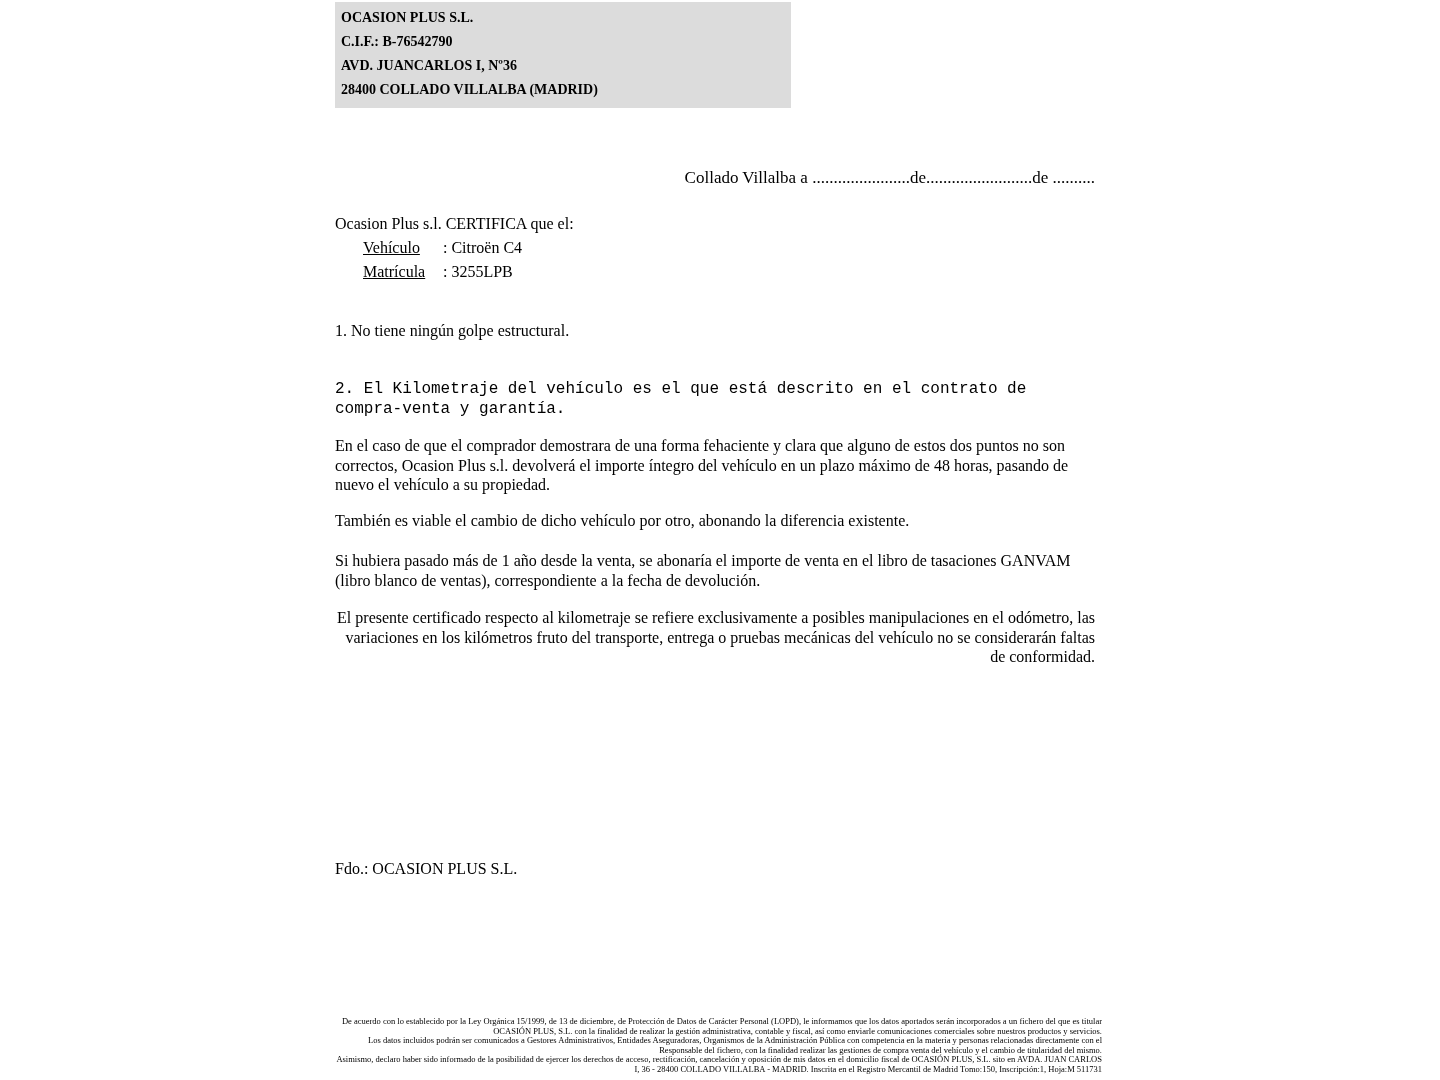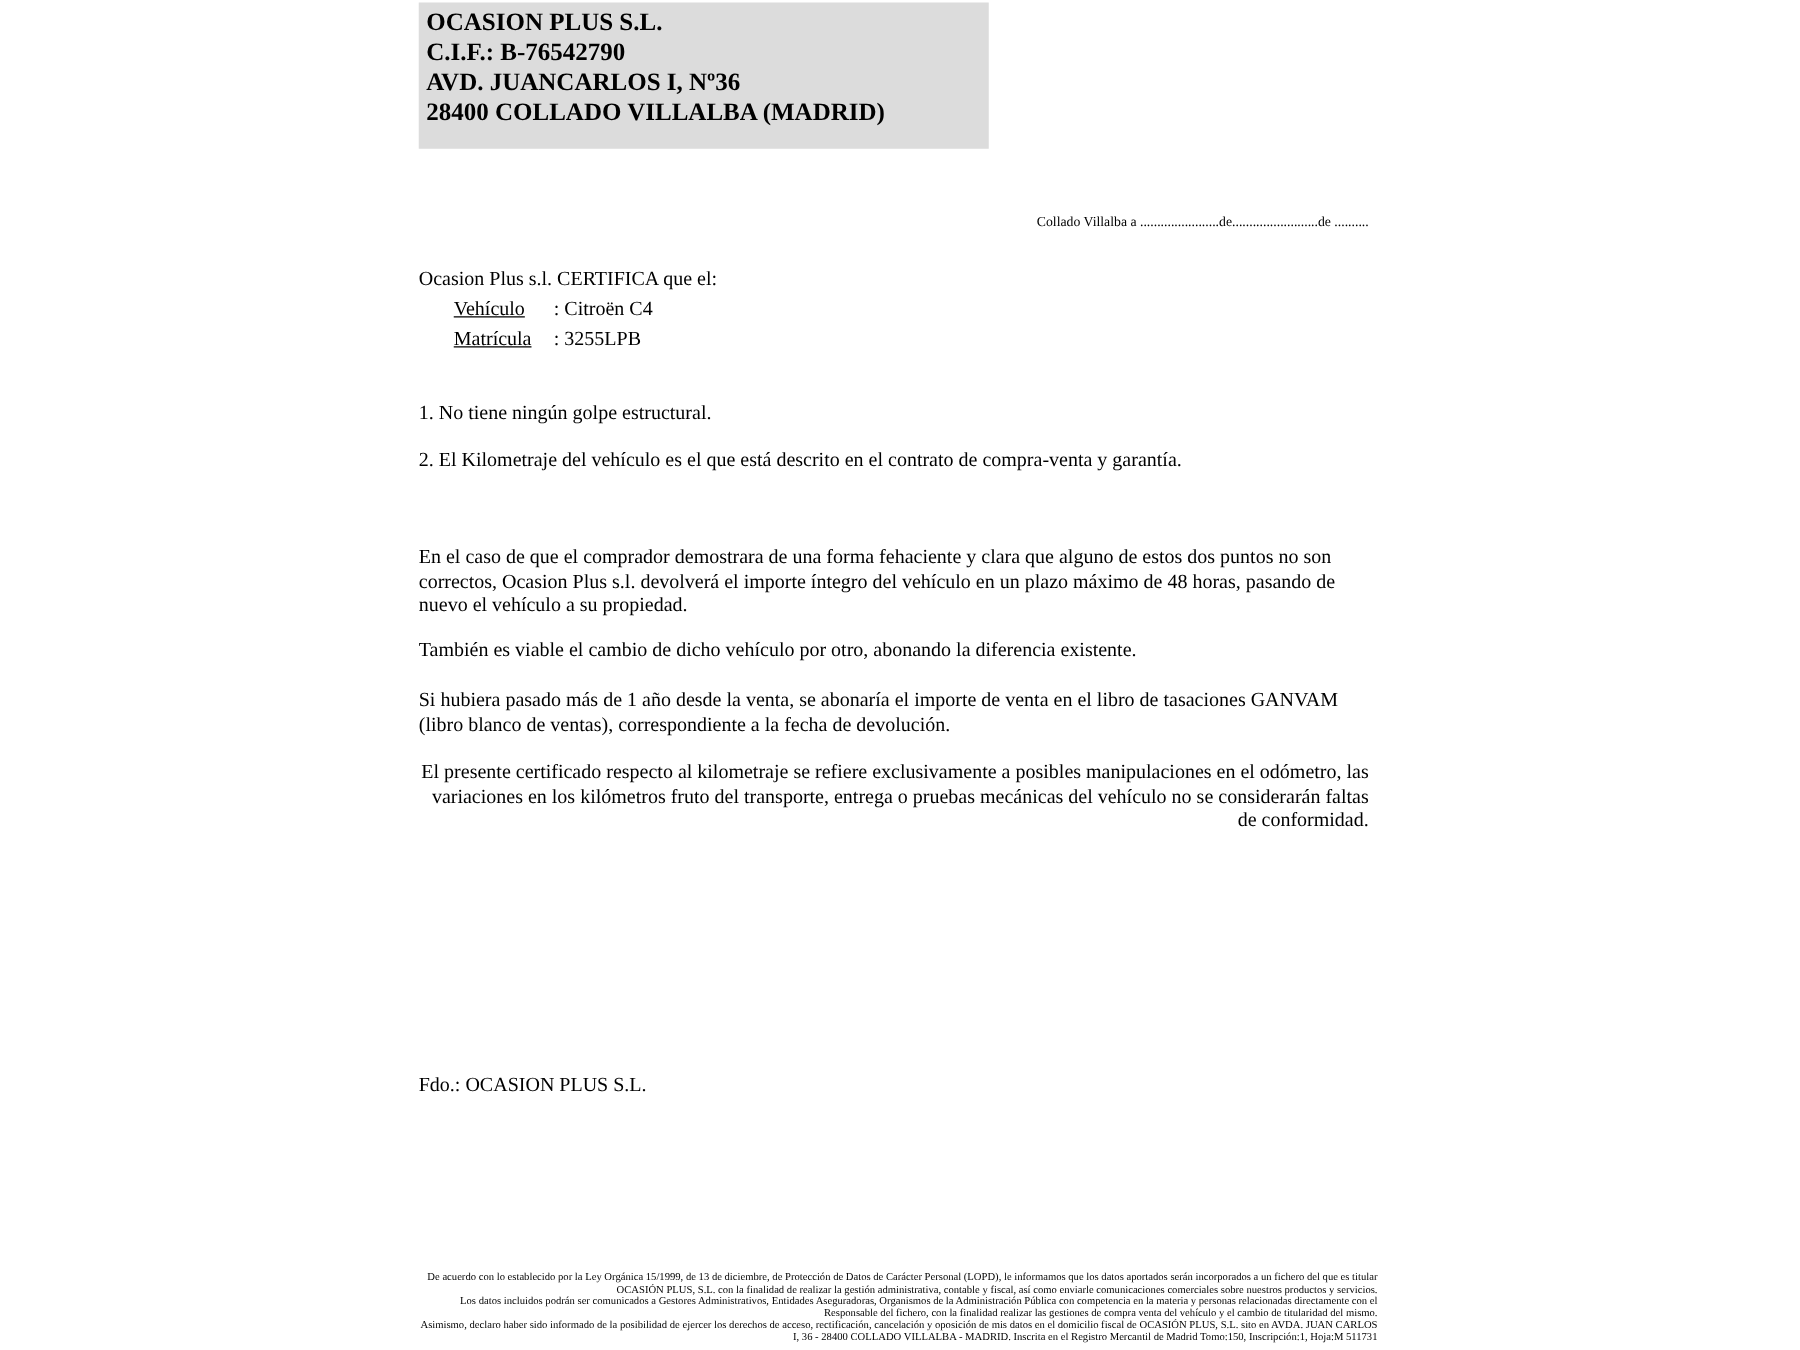--- a/index.html
+++ b/index.html
@@ -15,33 +15,33 @@
     height: 1080px;
     background: #ffffff;
     overflow: hidden;
   }
   .header-box {
     position: absolute;
     left: 335px;
     top: 2px;
     width: 442px;
     background: #dcdcdc;
-    padding: 4px 8px 17px 6px;
+    padding: 4px 8px 6px 6px;
     font-weight: bold;
-    font-size: 20px;
+    font-size: 14px;
     line-height: 24px;
   }
   .header-box div { white-space: nowrap; }
   .date-line {
     position: absolute;
     left: 335px;
     top: 168px;
     width: 760px;
     text-align: right;
-    font-size: 11px;
+    font-size: 17px;
     line-height: 20px;
   }
   .certifica-block {
     position: absolute;
     left: 335px;
     top: 212px;
     width: 760px;
     font-size: 16px;
     line-height: 24px;
   }
@@ -52,21 +52,21 @@
     margin-left: 28px;
   }
   .body-text {
     position: absolute;
     left: 335px;
     width: 760px;
     font-size: 16px;
     line-height: 19.5px;
   }
   .point-1 { top: 321px; }
-  .point-2 { top: 359px; }
+  .point-2 { top: 380px; font-family: Liberation Mono, monospace; }
   .para-1 { top: 436px; }
   .para-2 { top: 511px; }
   .para-3 { top: 551px; }
   .para-4 { top: 608px; text-align: right; }
   .signature {
     position: absolute;
     left: 335px;
     top: 859px;
     font-size: 16px;
     line-height: 20px;

